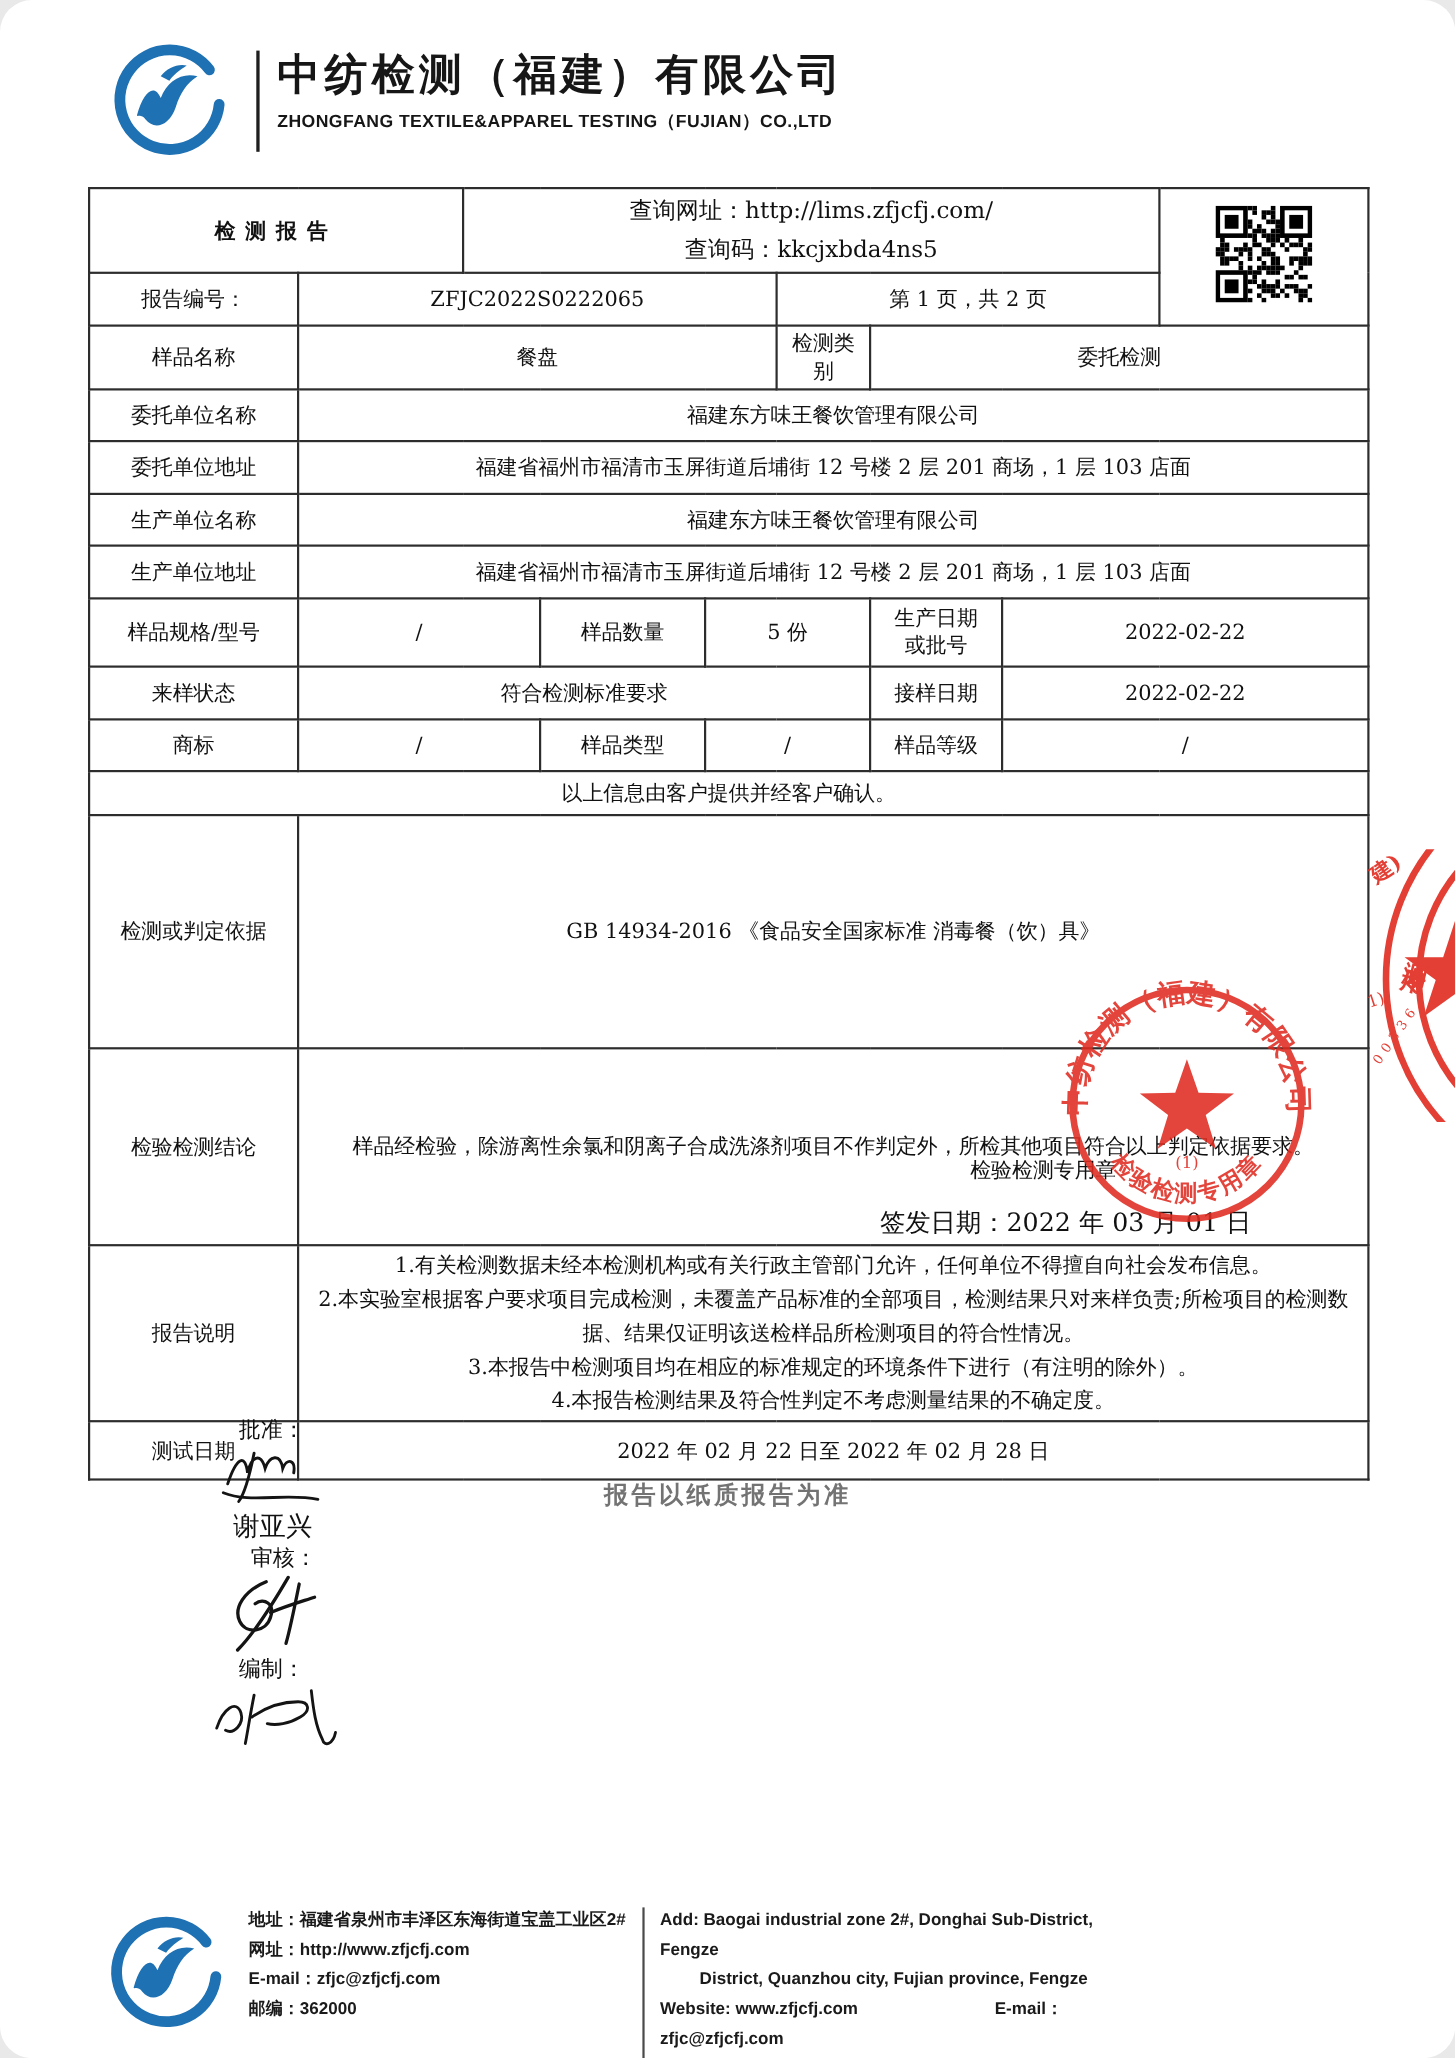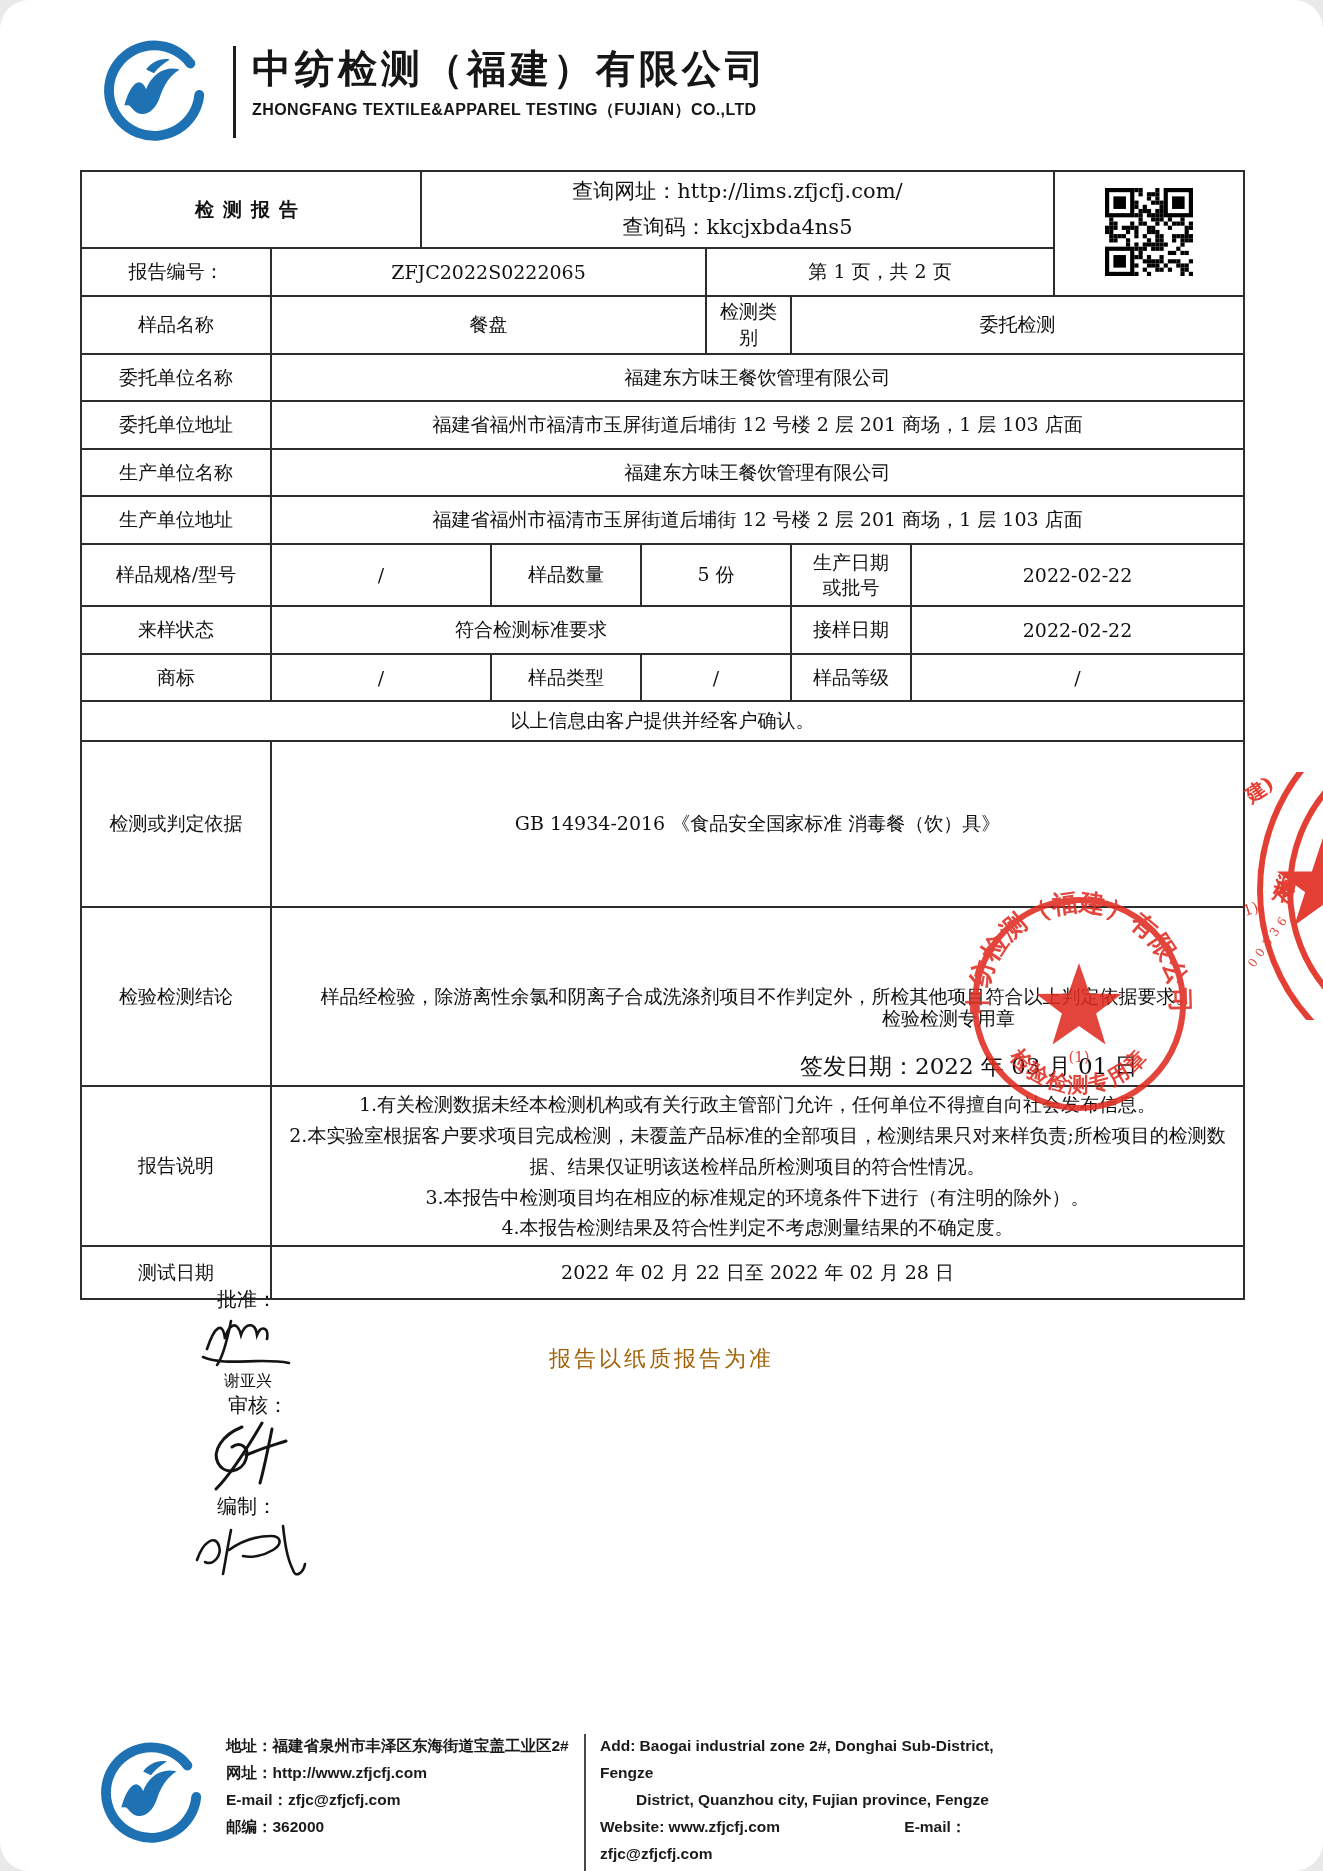--- a/index.html
+++ b/index.html
@@ -42,23 +42,23 @@
   .edge-t1{position:absolute;left:4px;top:4px;font-size:20px;font-weight:bold;transform:rotate(-35deg);}
   .edge-t2{position:absolute;left:36px;top:86px;font-size:22px;font-weight:bold;transform:rotate(14deg);
            writing-mode:vertical-rl;letter-spacing:4px;}
   .edge-t3{position:absolute;left:2px;top:128px;font-size:15px;transform:rotate(-18deg);}
   .edge-serial{position:absolute;left:4px;top:190px;font-size:12px;letter-spacing:5px;transform:rotate(-55deg);
                transform-origin:left top;}
   
   .sign-row{position:absolute;left:185px;top:1286px;display:flex;align-items:center;flex-direction:column;}
   .sign-label{font-size:20px;white-space:nowrap;}
   .sig-svg{flex:0 0 auto;}
-  .approver-name{font-size:16px;margin:0 10px 0 12px;white-space:nowrap;}
+  .approver-name{font-size:24px;margin:0 10px 0 12px;white-space:nowrap;}
   .watermark{position:absolute;left:0;top:1344px;width:100%;text-align:center;font-size:22px;
-             color:#a16207;letter-spacing:3px;}
+             color:#737373;letter-spacing:3px;font-weight:bold;}
   
   .footer{position:absolute;left:92px;top:1732px;display:flex;align-items:flex-start;
           font-family:"Liberation Sans","DejaVu Sans",sans-serif;}
   .footer .logo{width:118px;height:118px;margin-right:16px;margin-top:4px;}
   .f-cn{font-weight:bold;font-size:15.5px;line-height:27px;color:#1a1a1a;width:352px;}
   .f-div{width:2px;background:#4a4a4a;height:138px;margin:2px 14px 0 6px;}
   .f-en{font-size:15.5px;line-height:27px;color:#1a1a1a;width:450px;font-weight:bold;}
   .f-en .indent{padding-left:36px;}
   .inline-gap{display:inline-block;min-width:230px;}
   .inline-gap-en{display:inline-block;min-width:300px;}
@@ -308,21 +308,21 @@
       <td>商标</td>
       <td colspan="2" class="v">/</td>
       <td>样品类型</td>
       <td colspan="2" class="v">/</td>
       <td>样品等级</td>
       <td colspan="2" class="v">/</td>
     </tr>
     <tr style="height:40px">
       <td colspan="9" class="v confirm-cell">以上信息由客户提供并经客户确认。</td>
     </tr>
-    <tr style="height:166px">
+    <tr style="height:212px">
       <td>检测或判定依据</td>
       <td colspan="8" class="v basis-cell">GB 14934-2016 《食品安全国家标准 消毒餐（饮）具》</td>
     </tr>
     <tr style="height:179px">
       <td>检验检测结论</td>
       <td colspan="8" class="v conclusion-cell">
         <div>样品经检验，除游离性余氯和阴离子合成洗涤剂项目不作判定外，所检其他项目符合以上判定依据要求。</div>
         <div class="seal-caption">检验检测专用章</div>
         <div class="issue-date">签发日期：2022 年 03 月 01 日</div>
       </td>

